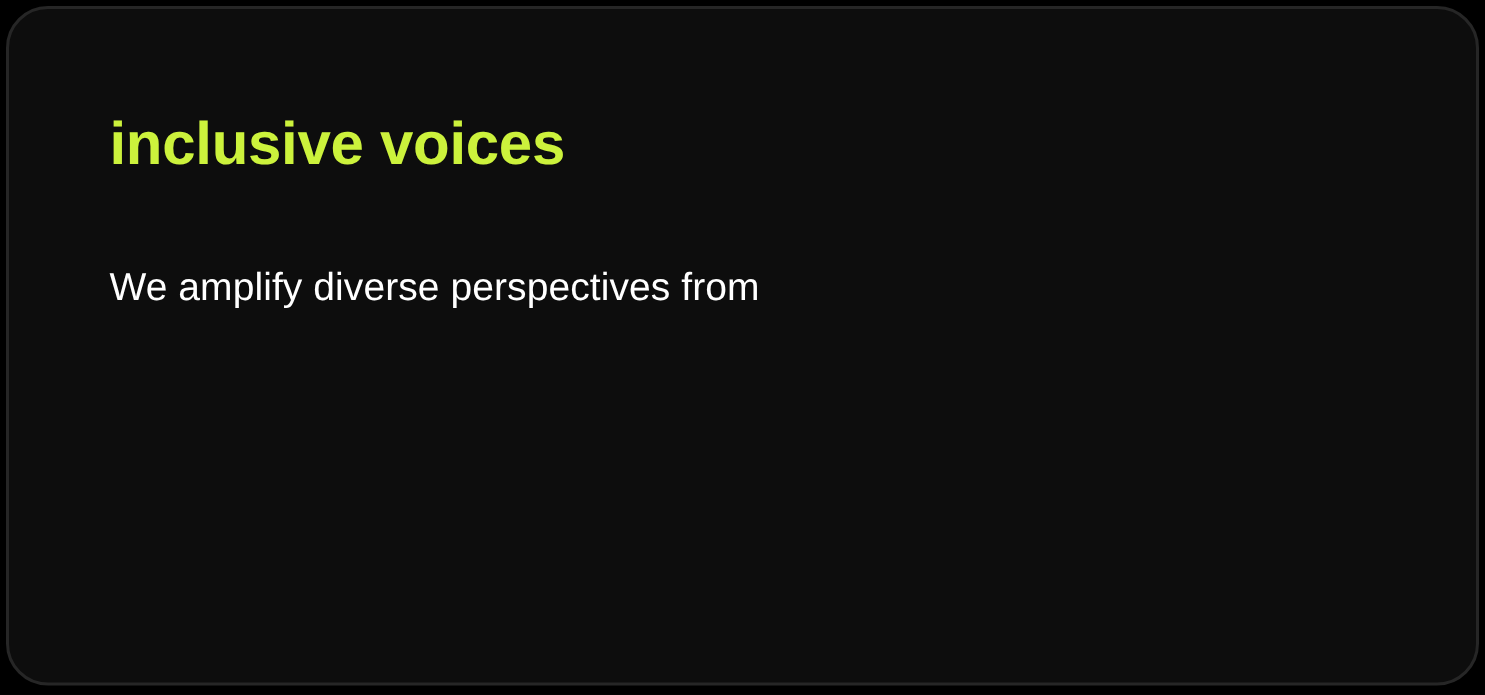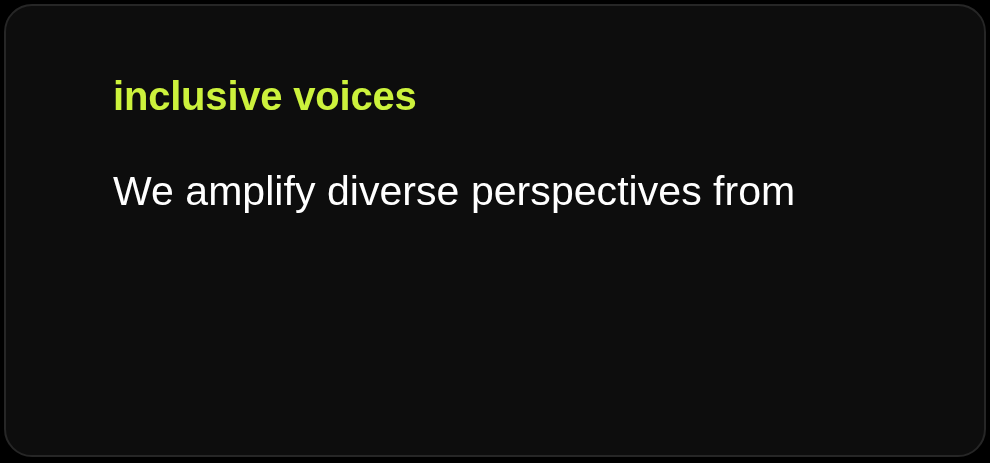--- a/index.html
+++ b/index.html
@@ -39,41 +39,40 @@
   }
 
   .card-body {
     position: absolute;
     left: 0;
     top: 0;
     right: 0;
     bottom: 0;
     padding: 66px 60px 0 67px;
     box-sizing: border-box;
-    margin-left: 40px;
   }
 
   .card-heading {
     margin: 0;
     padding: 0;
     font-family: "Liberation Sans", sans-serif;
     font-size: 40px;
     font-weight: bold;
     line-height: 48px;
     letter-spacing: -0.2px;
     color: #ccf23c;
     white-space: nowrap;
   }
 
   .card-description {
     margin: 0;
     padding: 0;
     margin-top: 40px;
     font-family: "Liberation Sans", sans-serif;
-    font-size: 41px;
+    font-size: 26px;
     font-weight: normal;
     line-height: 62px;
     letter-spacing: 0.05px;
     color: #ffffff;
     max-width: 820px;
   }
 
   .desc-line {
     display: block;
     white-space: nowrap;

